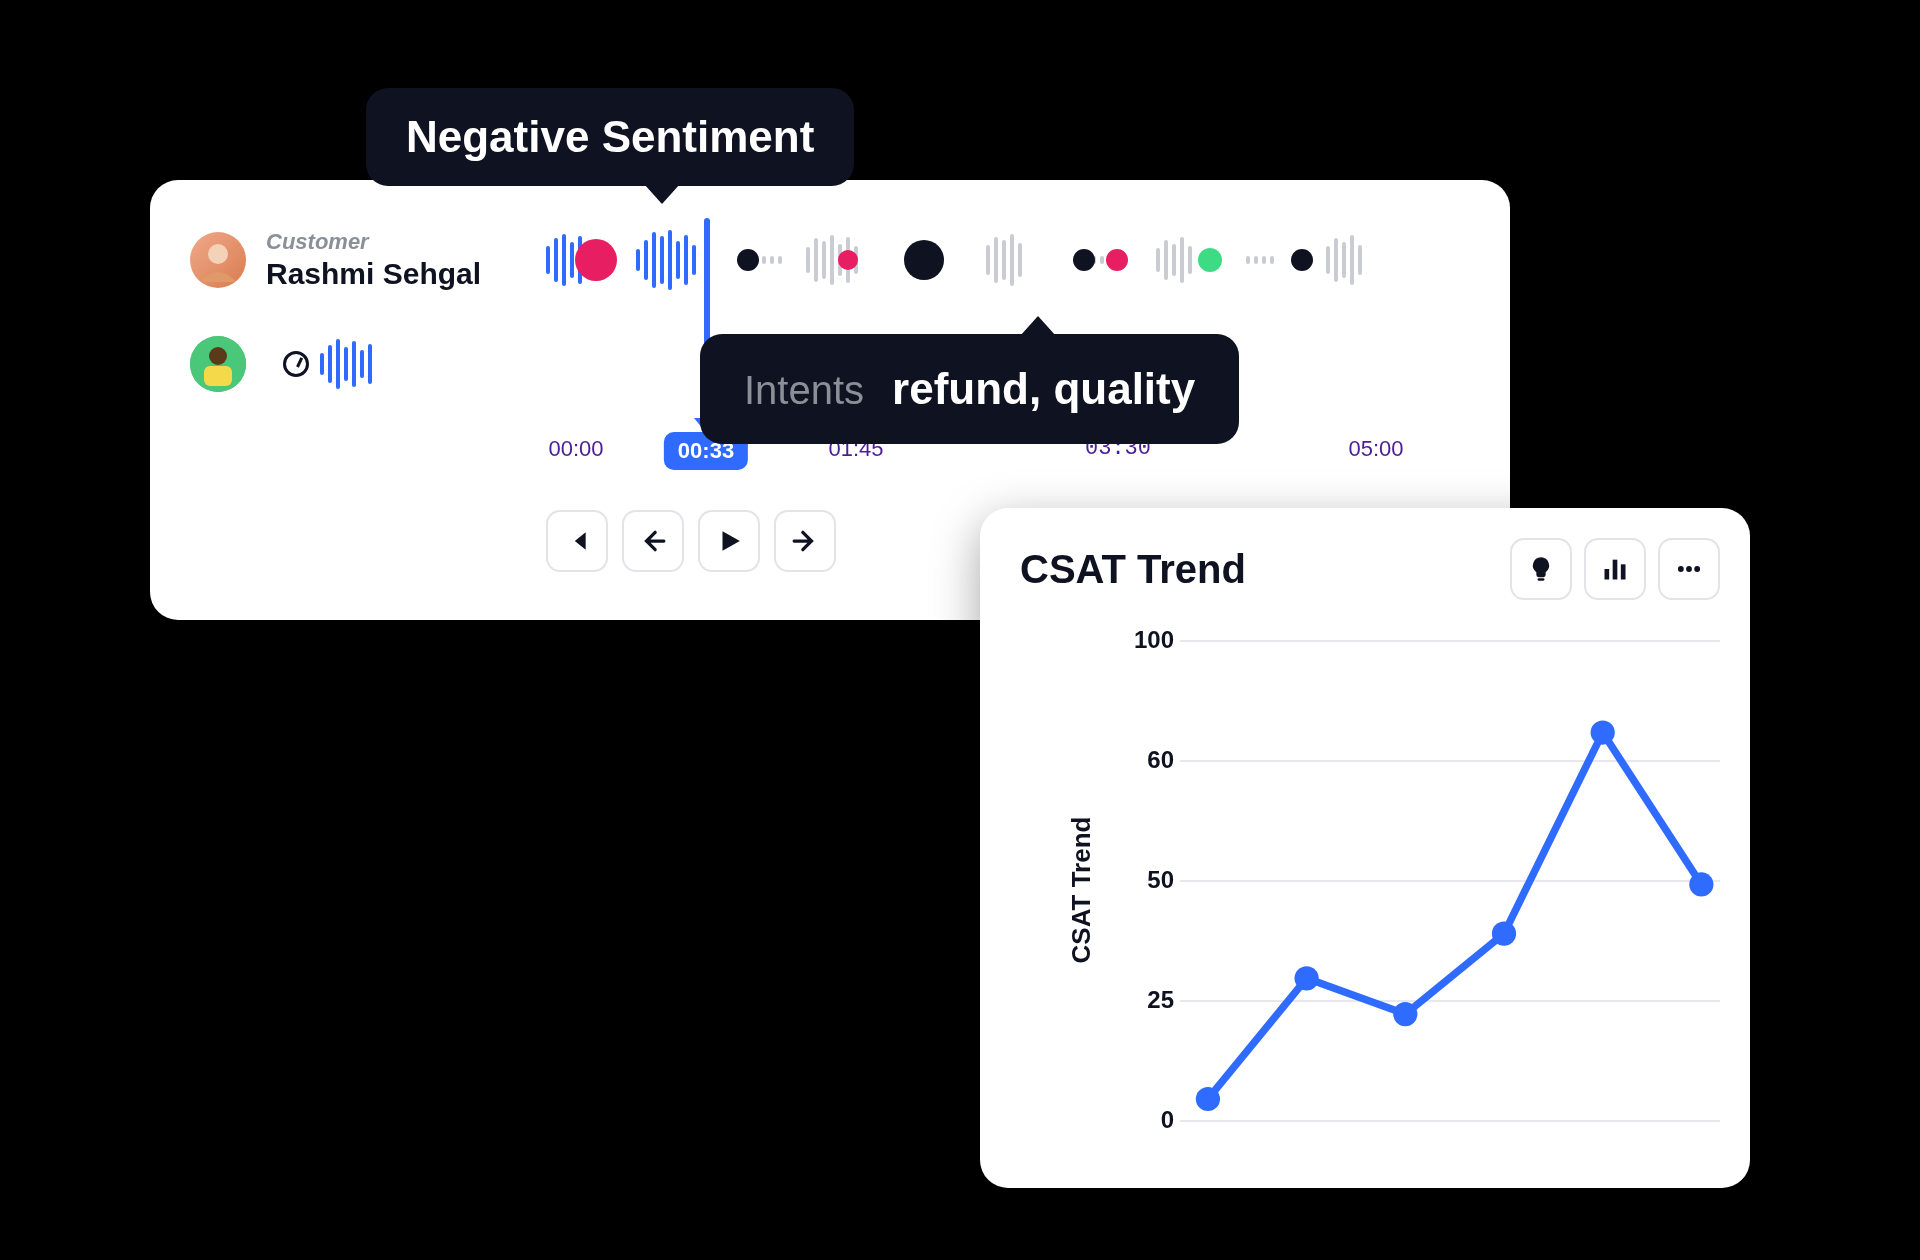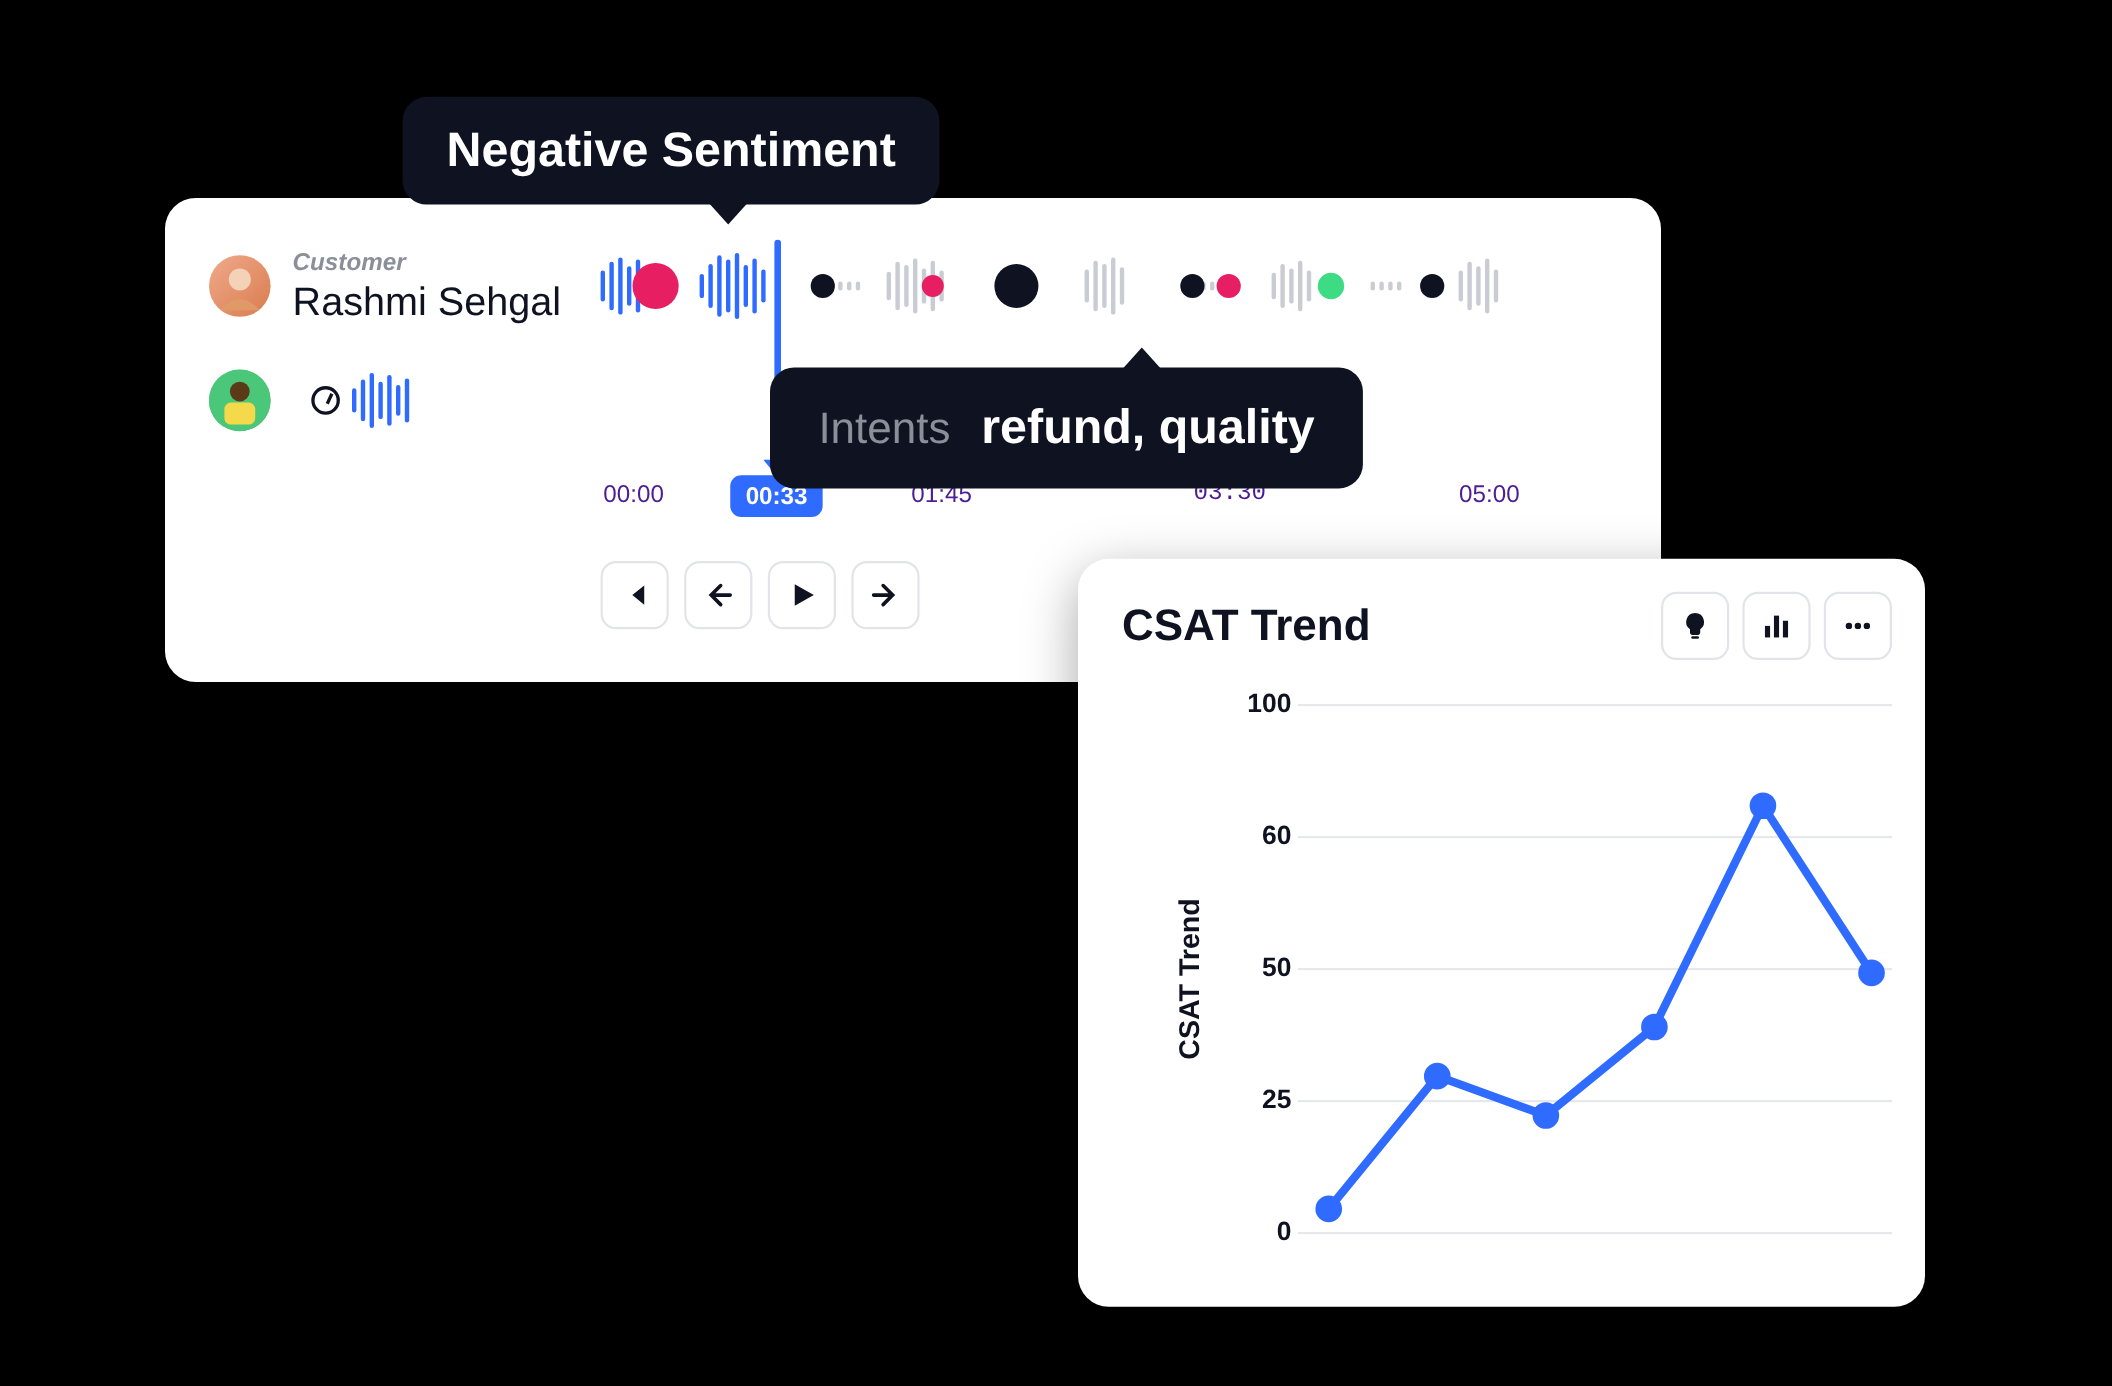--- a/index.html
+++ b/index.html
@@ -69,22 +69,22 @@
   .person-meta { width: 280px; flex: none; }
   .person-role {
     color: #8a8f98;
     font-size: 22px;
     font-weight: 600;
     margin-bottom: 2px;
     font-style: italic;
   }
   .person-name {
     color: #0f1220;
-    font-size: 36px;
-    font-weight: 400;
+    font-size: 30px;
+    font-weight: 700;
   }
 
   
   .wave-lane {
     position: relative;
     flex: 1;
     height: 60px;
   }
   .wave-bars {
     position: absolute;
@@ -439,21 +439,21 @@
       </div>
       <div class="sent-dot" style="left:780px;width:28px;height:28px;background:#0f1220;"></div>
     </div>
   </div>
 
   <div class="time-ruler">
     <div class="time-tick" style="left:30px;">00:00</div>
     <div class="time-current" style="left:160px;">00:33</div>
     <div class="time-tick" style="left:310px;">01:45</div>
     <div class="time-tick" style="left:572px;font-family:Liberation Mono, monospace;">03:30</div>
-    <div class="time-tick" style="left:808px;">05:00</div>
+    <div class="time-tick" style="left:830px;">05:00</div>
   </div>
 
   <div class="controls">
     <button class="ctrl-btn">
       <svg viewBox="0 0 24 24">
           <path d="M6 4v16M20 4l-10 8 10 8z" fill="currentColor"></path>
         </svg>
     </button>
     <button class="ctrl-btn">
       <svg viewBox="0 0 24 24">

